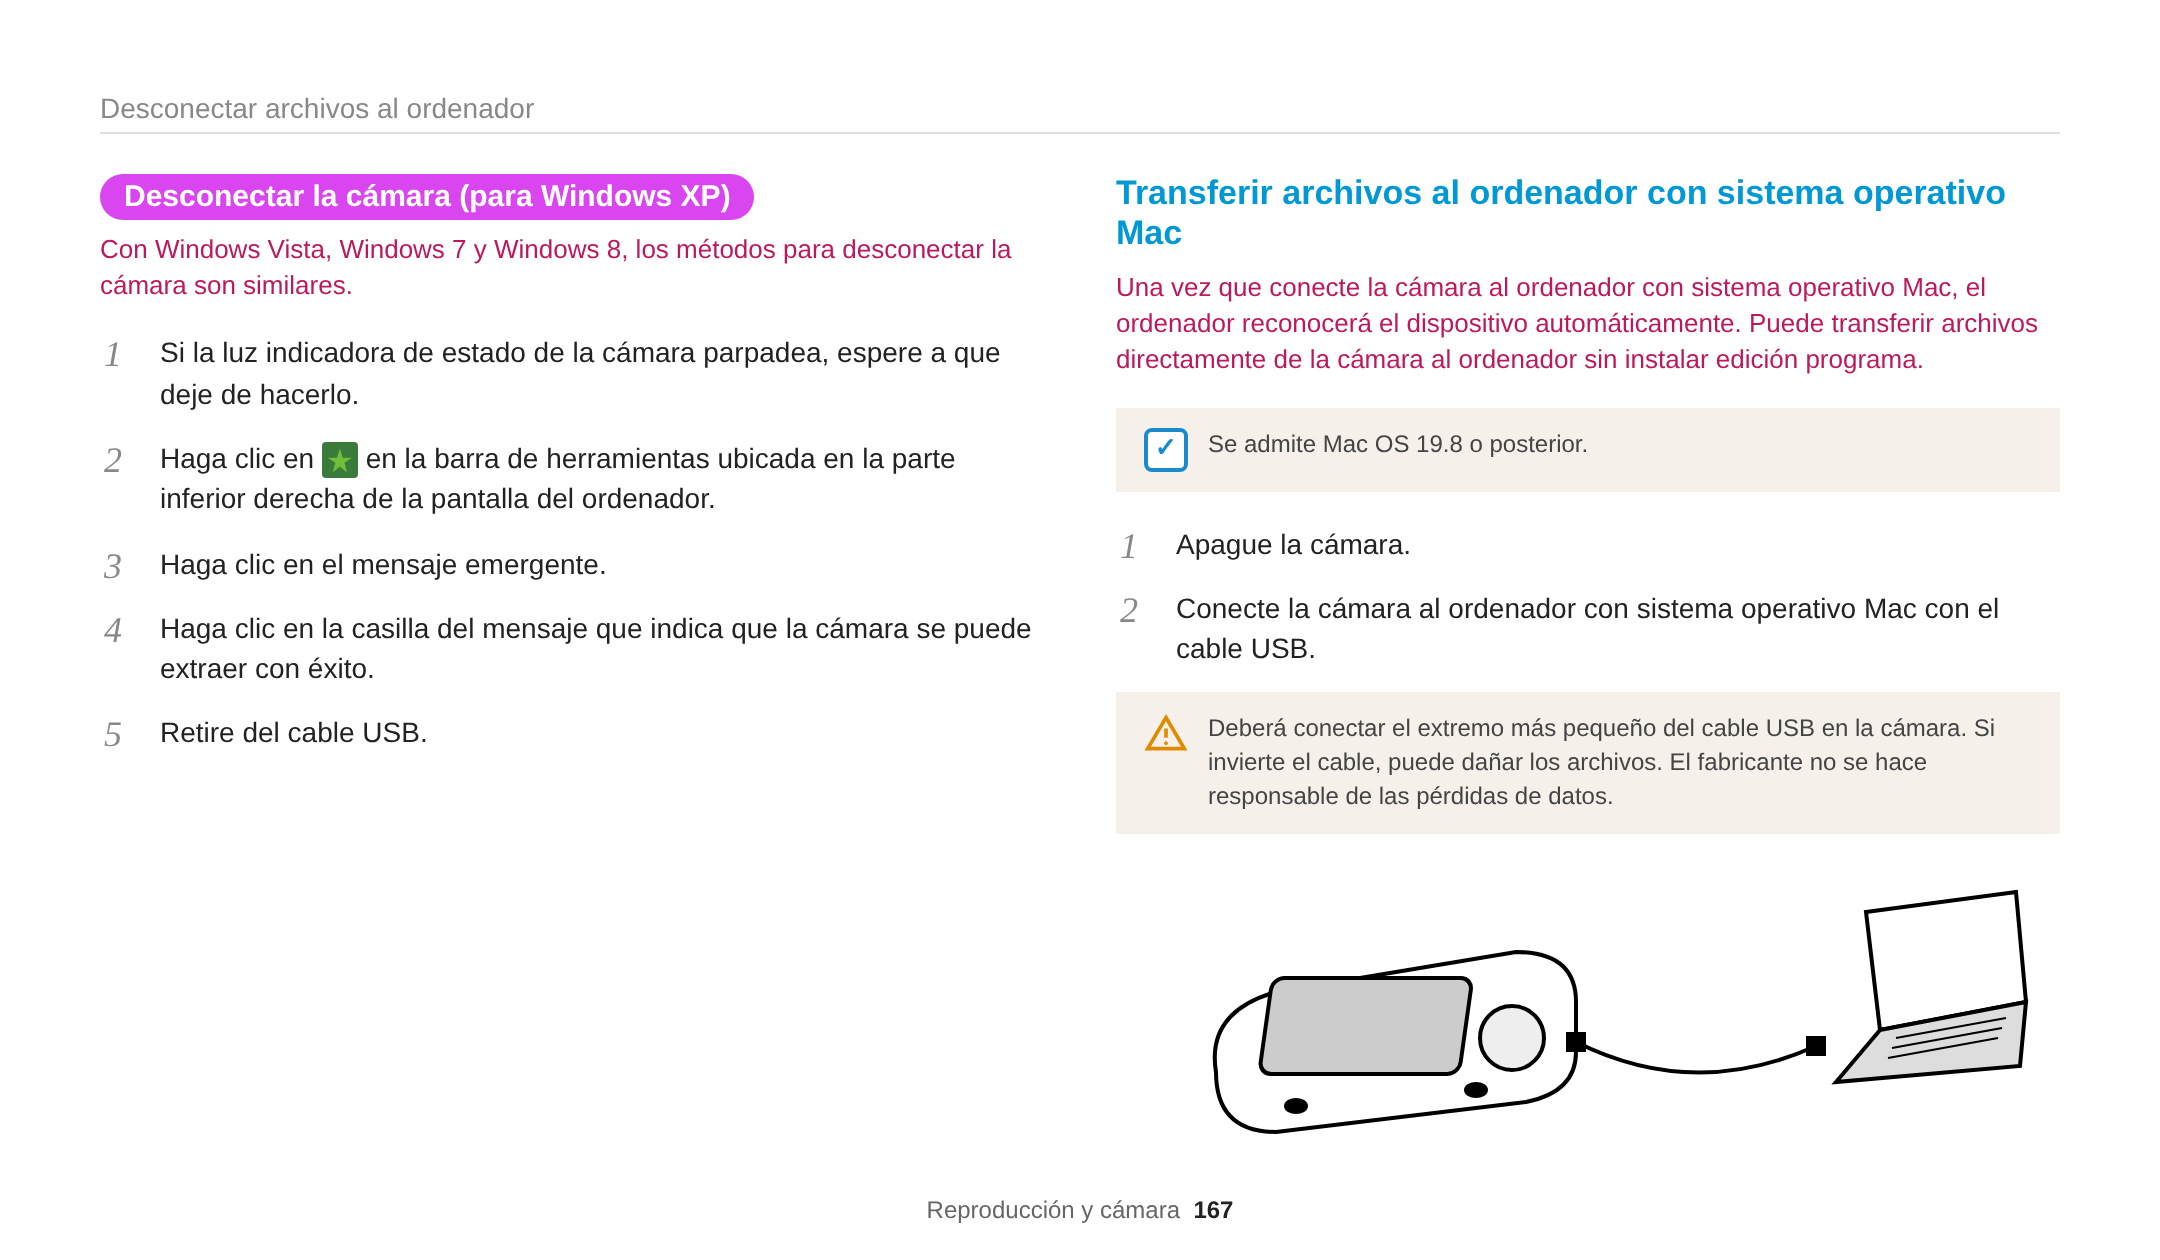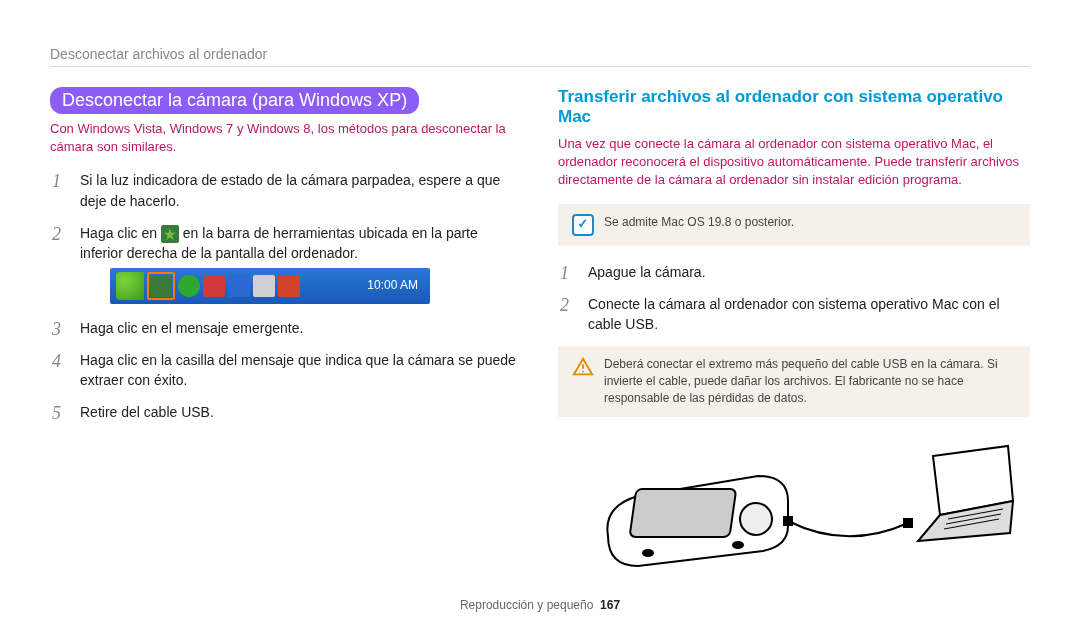--- a/index.html
+++ b/index.html
@@ -23,26 +23,26 @@
     border-top: 1px solid #ddd;
     margin-bottom: 20px;
   }
   .columns {
     display: flex;
     gap: 36px;
   }
   .col { flex: 1; }
   .pill {
     display: inline-block;
-    background: #8b5cf6;
+    background: #d946ef;
     color: #fff;
-    font-size: 18px;
+    font-size: 15px;
     padding: 3px 12px;
     border-radius: 12px;
-    font-weight: 400;
+    font-weight: 700;
     margin-bottom: 6px;
   }
   .intro-text {
     font-size: 13px;
     line-height: 1.4;
     color: #be185d;
     margin-bottom: 14px;
   }
   .mac-heading {
     color: #0099d6;
@@ -175,32 +175,20 @@
     <div class="pill">Desconectar la cámara (para Windows XP)</div>
     <div class="intro-text">Con Windows Vista, Windows 7 y Windows 8, los métodos para desconectar la cámara son similares.</div>
 
     <ol class="steps">
       <li>Si la luz indicadora de estado de la cámara parpadea, espere a que deje de hacerlo.</li>
       <li>
         <span>Haga clic en </span>
         <span class="inline-icon"></span>
         <span> en la barra de herramientas ubicada en la parte inferior derecha de la pantalla del ordenador.</span>
 
-        <div class="taskbar">
-          <div class="tb-start"></div>
-          <div class="tb-highlight">
-            <div class="tb-box" style="background:#3a7a3a"></div>
-          </div>
-          <div class="tb-box" style="background:#2fa82f;border-radius:50%"></div>
-          <div class="tb-box" style="background:#d03a3a"></div>
-          <div class="tb-box" style="background:#2a6ad0"></div>
-          <div class="tb-box" style="background:#d0d0d0"></div>
-          <div class="tb-box" style="background:#d0452a"></div>
-          <div class="tb-time">10:00 AM</div>
-        </div>
       </li>
       <li>Haga clic en el mensaje emergente.</li>
       <li>Haga clic en la casilla del mensaje que indica que la cámara se puede extraer con éxito.</li>
       <li>Retire del cable USB.</li>
     </ol>
   </div>
 
   <div class="col">
     <div class="mac-heading">Transferir archivos al ordenador con sistema operativo Mac</div>
     <div class="intro-text">Una vez que conecte la cámara al ordenador con sistema operativo Mac, el ordenador reconocerá el dispositivo automáticamente. Puede transferir archivos directamente de la cámara al ordenador sin instalar edición programa.</div>
@@ -245,14 +233,14 @@
         <path d="M352 74 L425 60 L422 92 L330 100 Z" fill="#ddd"></path>
         <line x1="360" y1="78" x2="415" y2="68" stroke-width="1"></line>
         <line x1="358" y1="83" x2="413" y2="73" stroke-width="1"></line>
         <line x1="356" y1="88" x2="411" y2="78" stroke-width="1"></line>
       </g>
     </svg>
   </div>
 </div>
 
 <div class="footer">
-  <span>Reproducción y pequeño</span>&nbsp;&nbsp;<span class="pg">167</span>
+  <span>Reproducción y cámara</span>&nbsp;&nbsp;<span class="pg">167</span>
 </div>
 
 </body></html>

